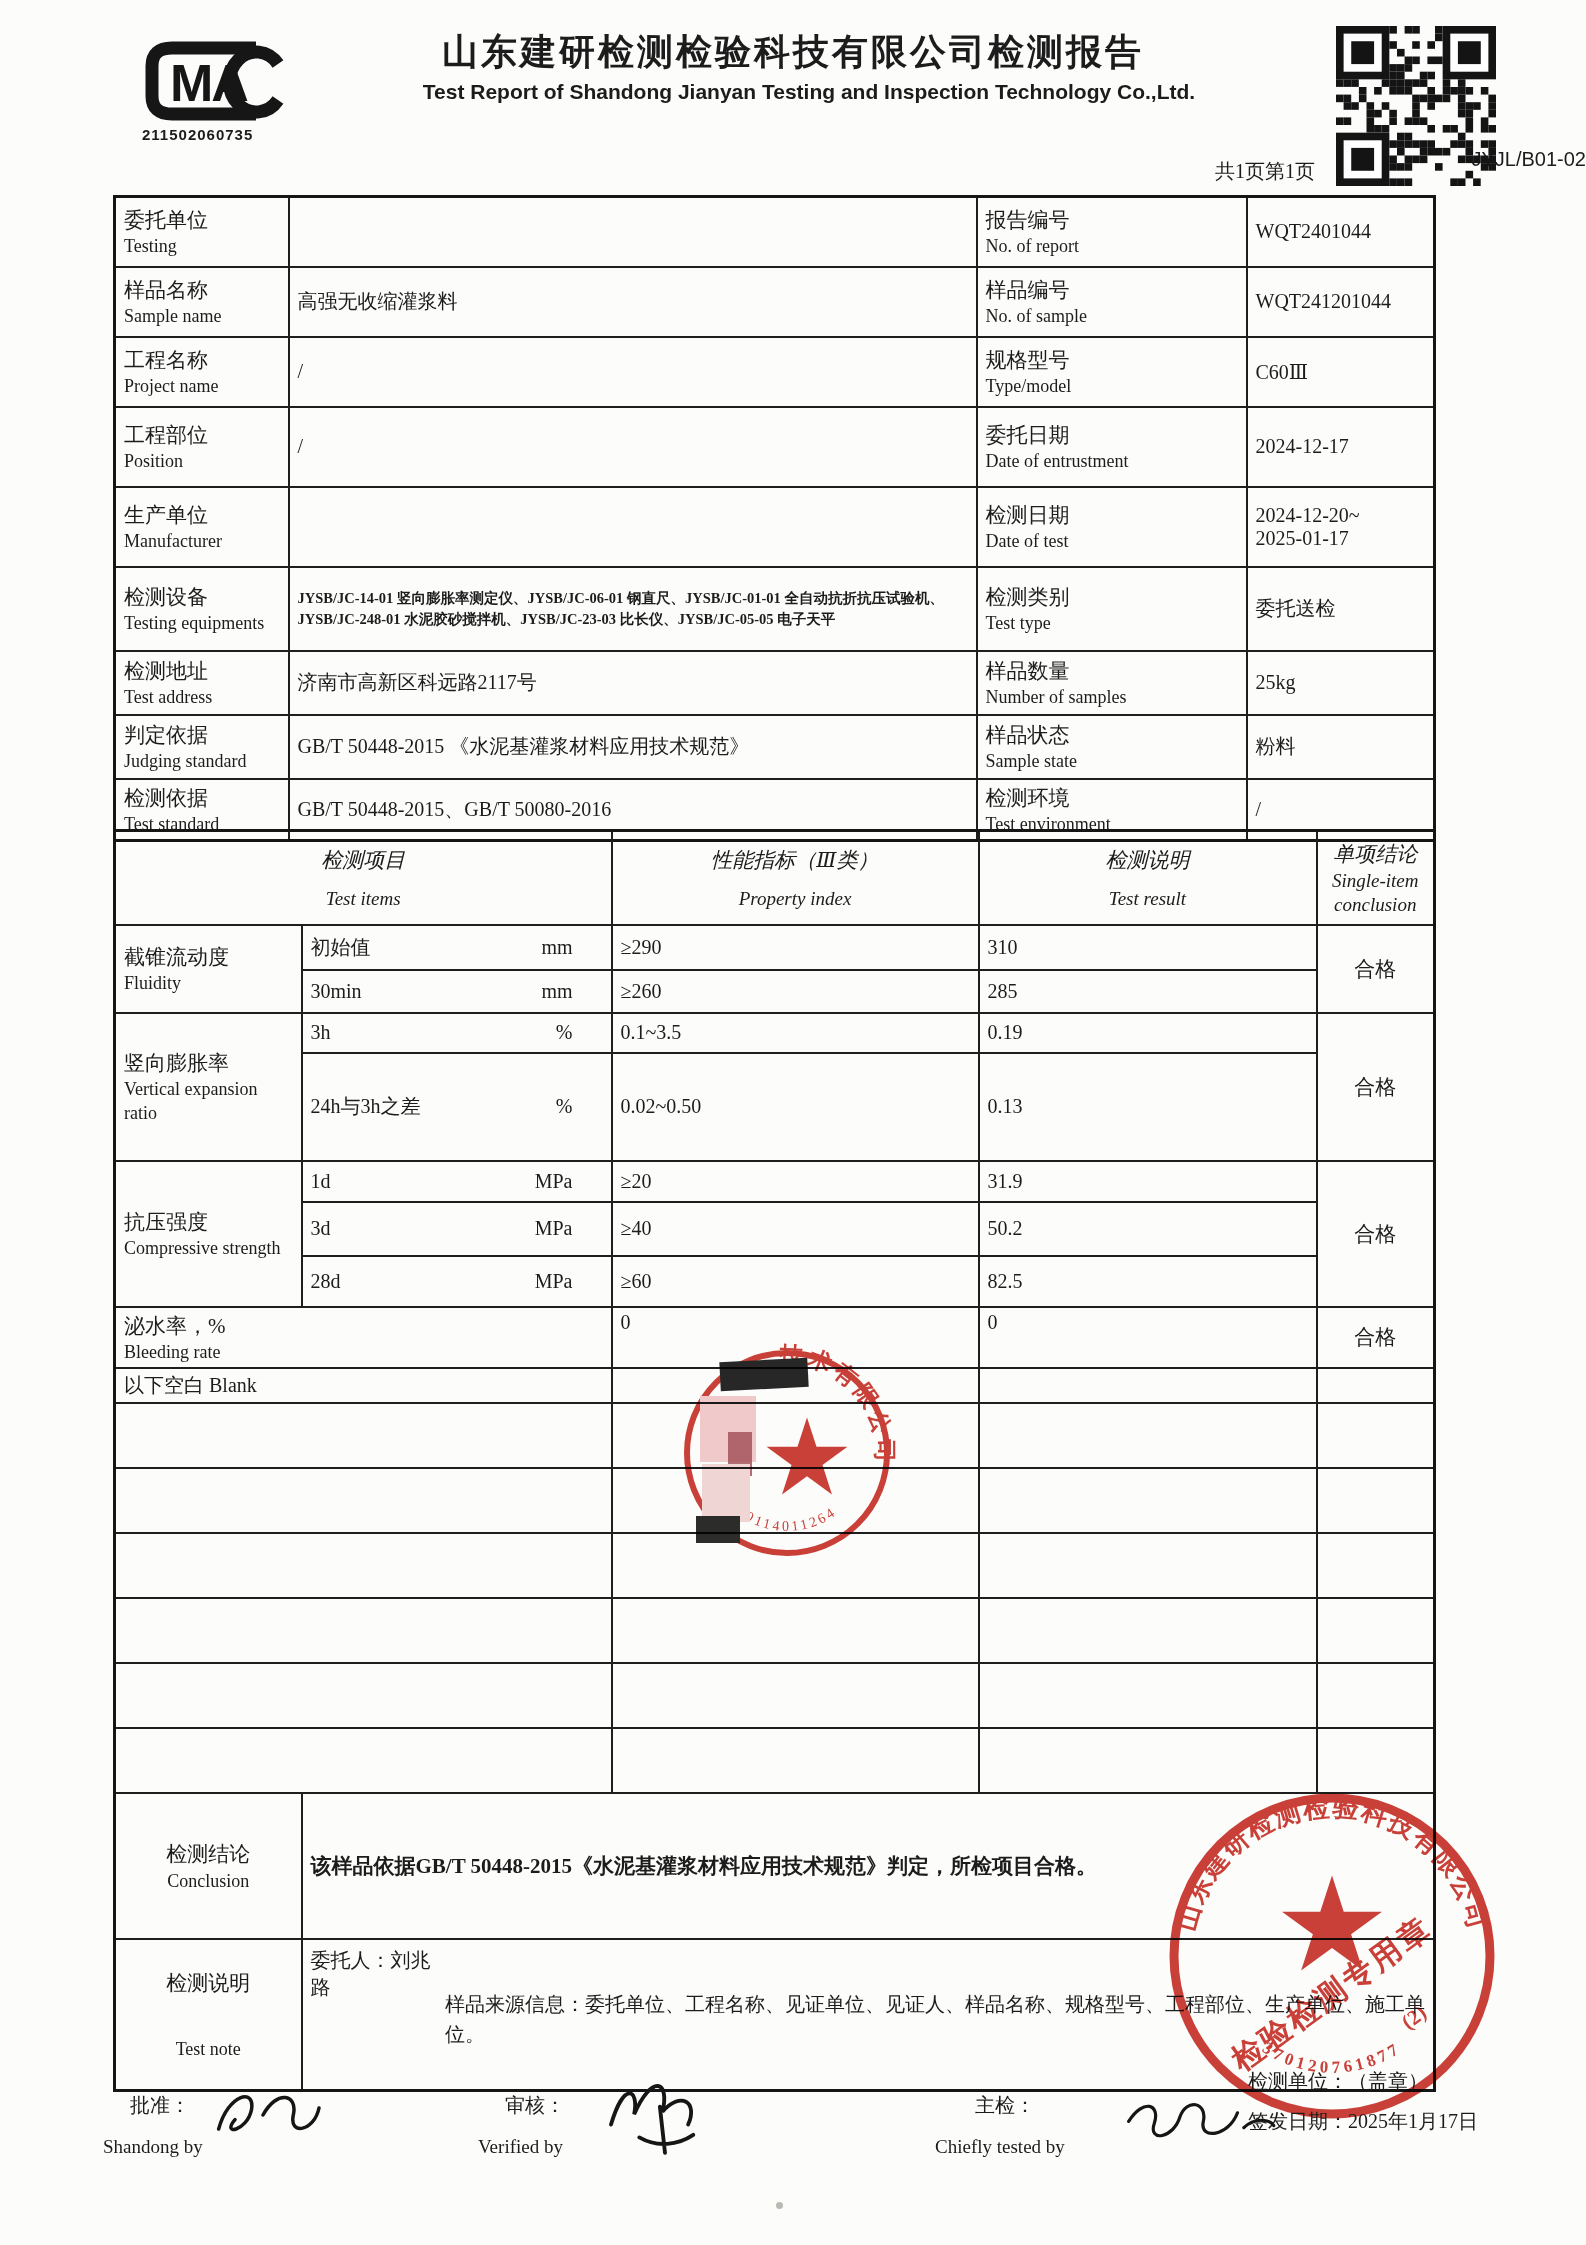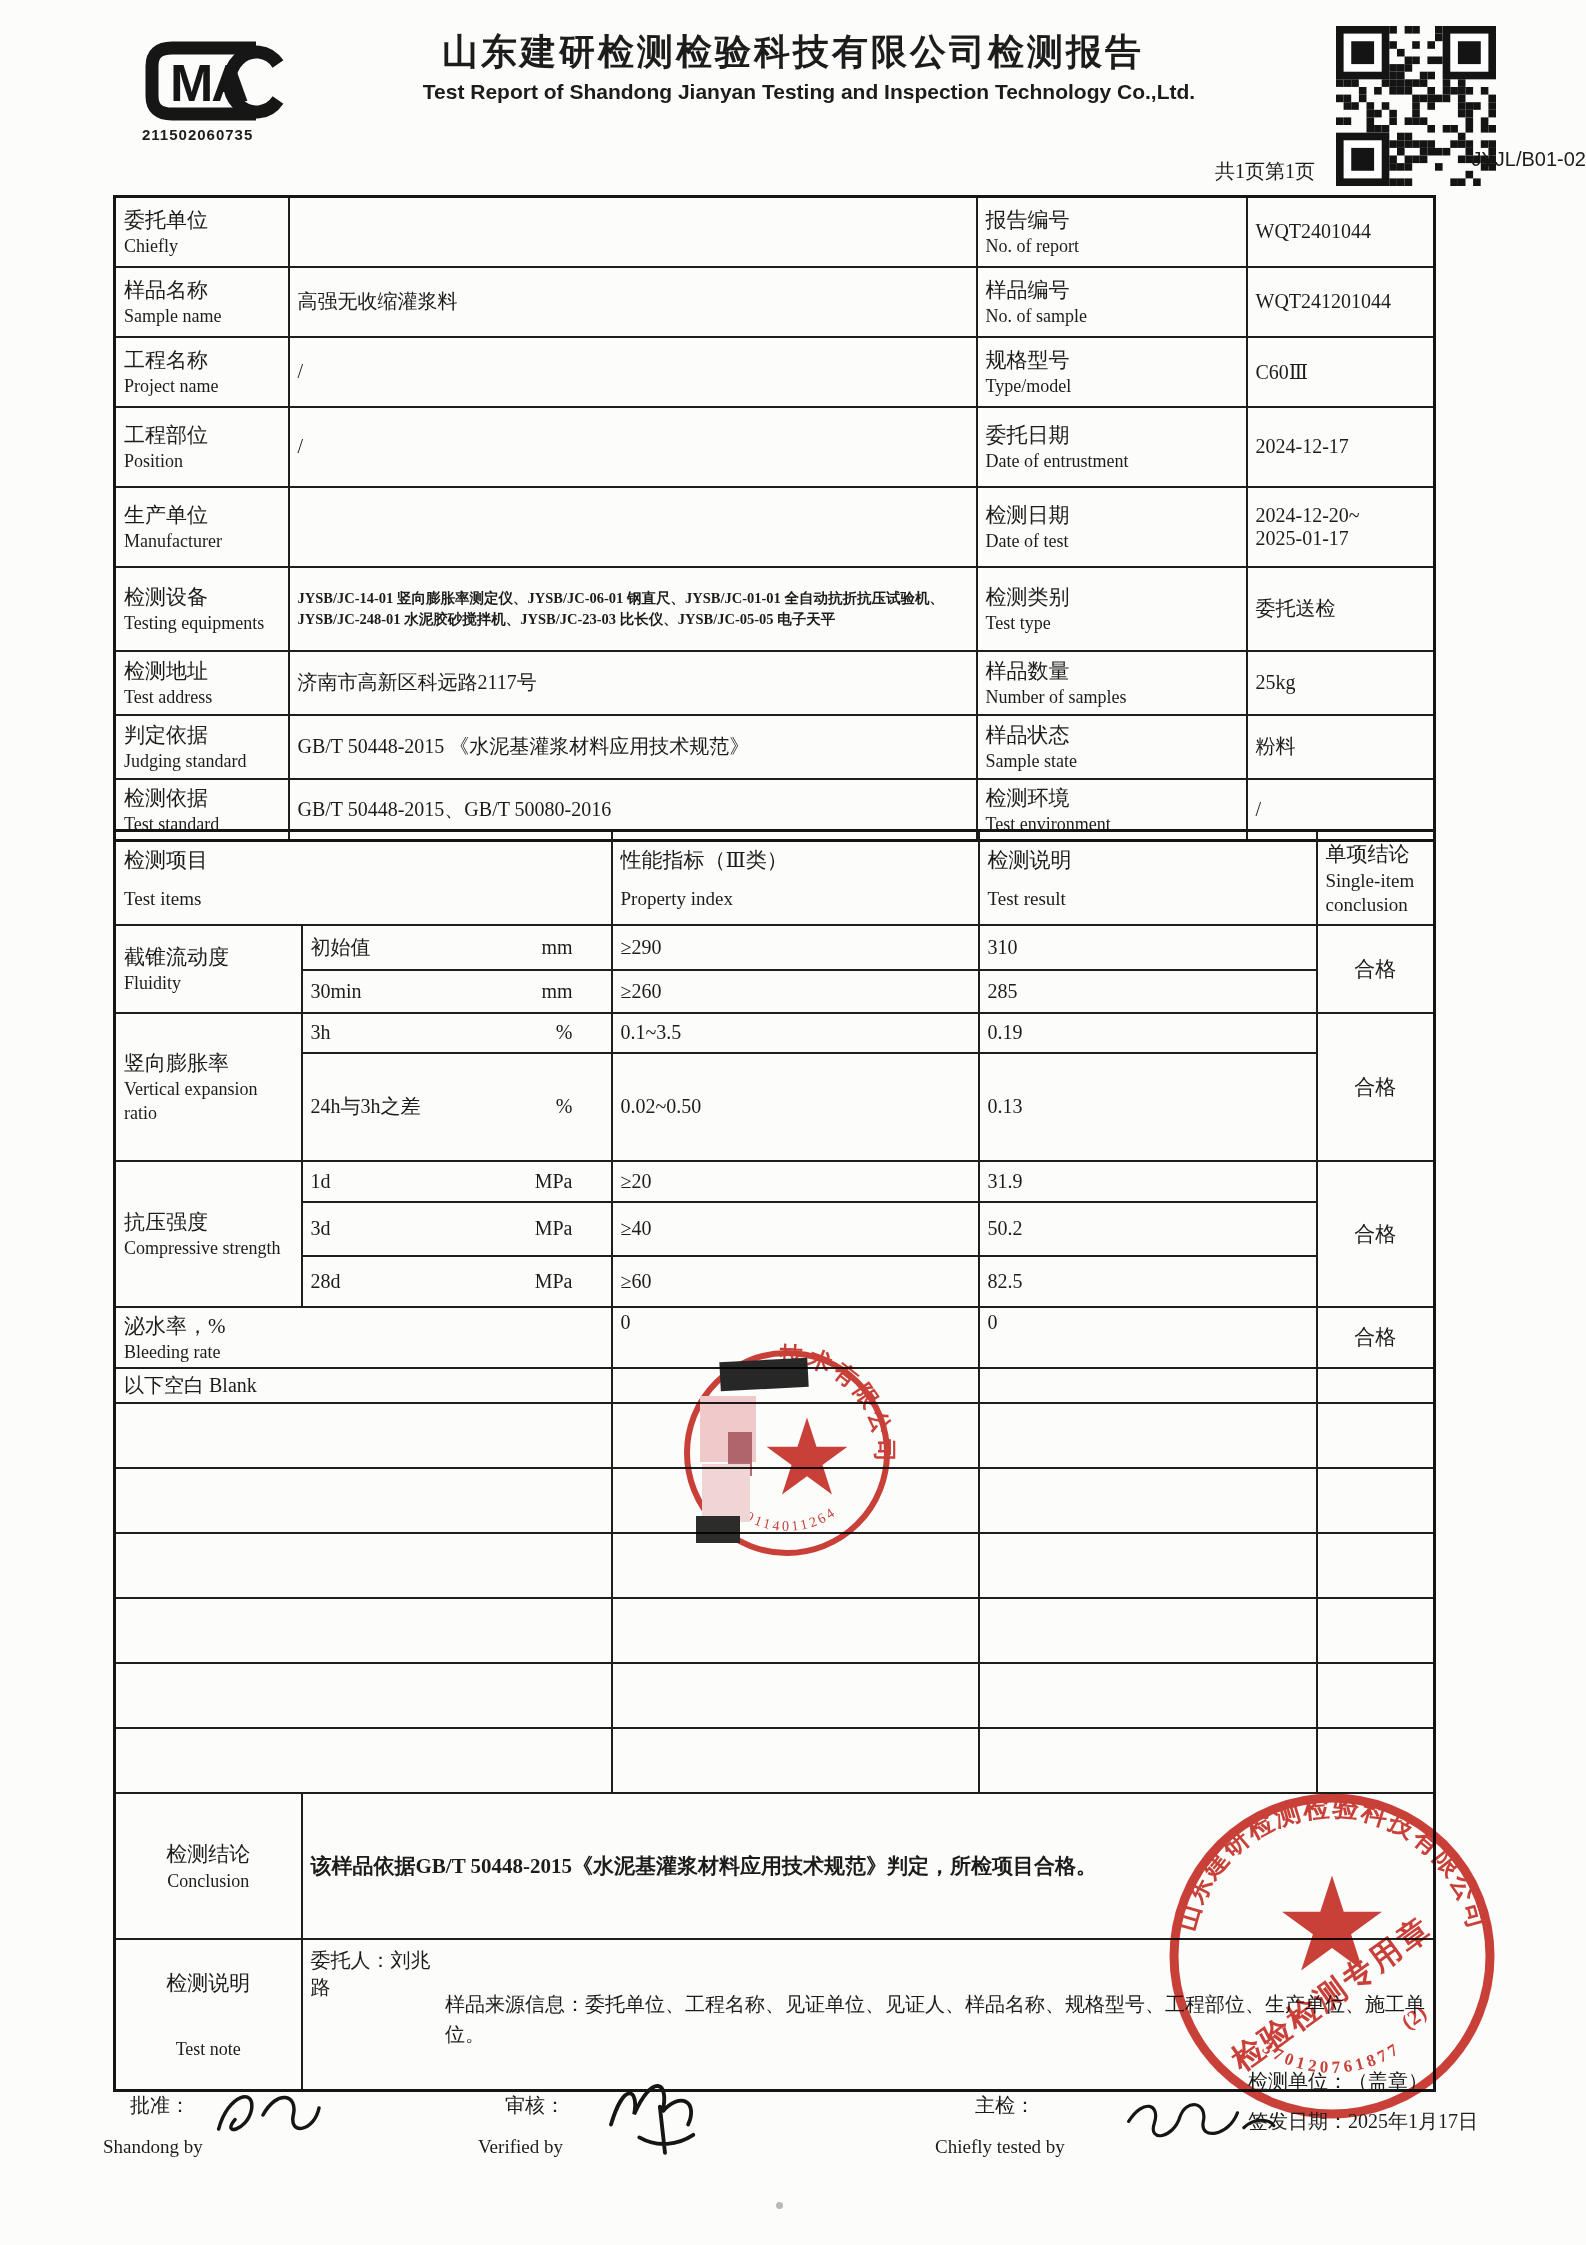--- a/index.html
+++ b/index.html
@@ -23,21 +23,21 @@
           border:3px solid #151515;}
   .t td{border:2px solid #1e1e1e;vertical-align:middle;padding:3px 8px;overflow:hidden;}
   .info{top:195px;width:1320px;}
   .res{top:829px;width:1320px;}
   .lz{font-size:21px;line-height:1.45;}
   .le{font-size:18px;line-height:1.3;}
   .val{font-size:20px;}
   .lab{padding:4px 7px;}
   .small{font-size:14.5px !important;font-weight:600;line-height:1.4;
          font-family:"Liberation Serif","DejaVu Serif",serif;}
-  .hc{text-align:left;vertical-align:middle;}
+  .hc{text-align:center;vertical-align:middle;font-style:italic;}
   .hz{font-size:21px;}
   .he{font-size:19px;margin-top:14px;}
   .he2{font-size:19px;margin-top:2px;}
   .gwrap{display:flex;flex-direction:column;justify-content:space-between;height:100%;}
   .item{display:flex;justify-content:space-between;align-items:center;font-size:20px;
         padding-right:30px;}
   .conc{text-align:center;font-size:21px;}
   .blankcell{font-size:20px;}
   .cl-label{text-align:center;}
   .concl-text{font-size:21px;font-weight:600;}
@@ -215,21 +215,21 @@
     <colgroup>
         <col style="width:174px">
         <col style="width:688px">
         <col style="width:270px">
         <col style="width:188px">
       </colgroup>
     <tbody>
         <tr style="height:70px">
       <td class="lab">
             <div class="lz">委托单位</div>
-            <div class="le">Chiefly</div>
+            <div class="le">Testing</div>
           </td>
       <td>
             <div class="val"></div>
           </td>
       <td class="lab">
             <div class="lz">报告编号</div>
             <div class="le">No. of report</div>
           </td>
       <td>
             <div class="val">WQT2401044</div>

